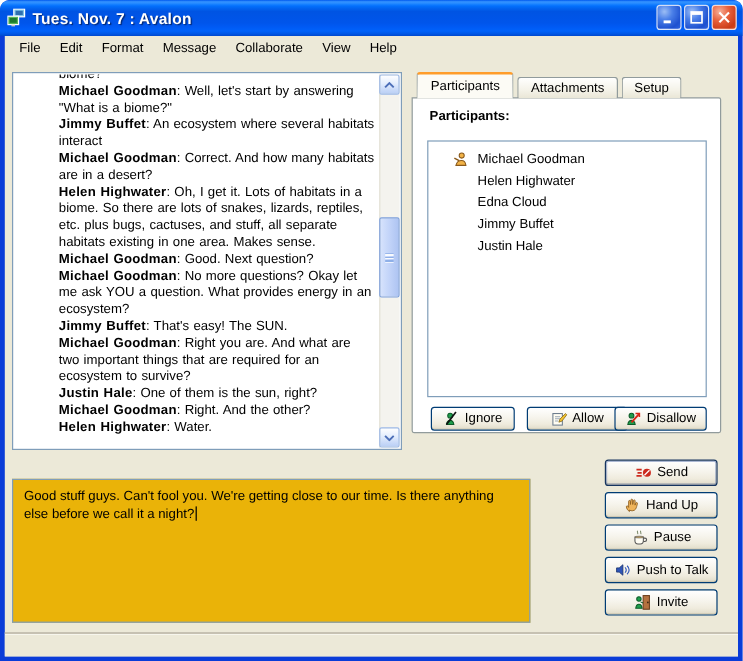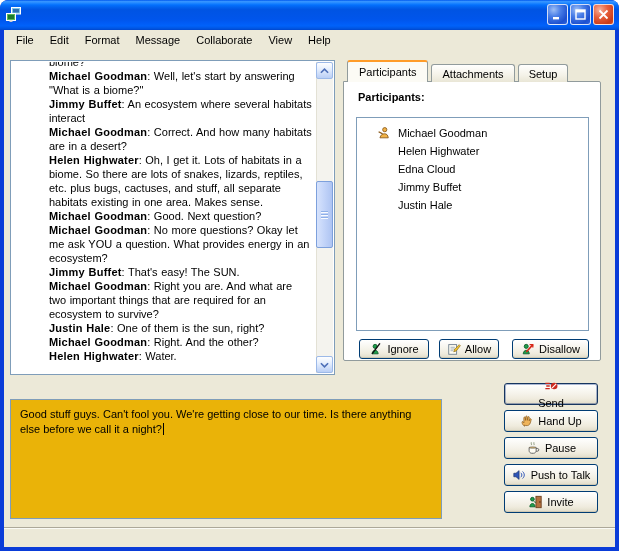--- a/index.html
+++ b/index.html
@@ -55,25 +55,25 @@
   .prow{display:flex;align-items:center;height:18px;padding-left:19px;font-size:11px;}
   .prow .slot{width:22px;display:flex;align-items:center;}
   
   .xp-btn{display:flex;align-items:center;justify-content:center;gap:4px;font-size:11px;
     font-family:"Liberation Sans",sans-serif;color:#000;cursor:default;
     background:linear-gradient(180deg,#FFFFFF 0%,#F6F4EC 45%,#EFEBDD 75%,#E0DBC8 100%);
     border:1px solid var(--button_border,#003C74);border-radius:3px;
     box-shadow:inset 0 -1px 0 #CFC9B4;}
   .modbtns .xp-btn{position:absolute;top:257px;height:20px;}
   .btn-ignore{left:15px;width:70px;}
-  .btn-allow{left:95px;width:60px;}
+  .btn-allow{left:95px;width:84px;}
   .btn-disallow{left:168px;width:77px;}
   .actions{position:absolute;left:500px;top:353px;width:94px;display:flex;flex-direction:column;gap:5px;}
   .actions .xp-btn{height:22px;width:94px;}
-  .actions .xp-btn.default{border:1px solid #16355F;box-shadow:inset 0 0 0 1px rgba(70,100,160,.45),inset 0 -1px 0 #CFC9B4;flex-direction:column;}
+  .actions .xp-btn.default{border:1px solid #16355F;box-shadow:inset 0 0 0 1px rgba(70,100,160,.45),inset 0 -1px 0 #CFC9B4;}
   
   .composer{position:absolute;left:6px;top:355px;width:432px;height:120px;background:#eab308;
     border:1px solid var(--textbox_border,#7F9DB9);padding:7px 9px;font-size:11px;line-height:15px;margin-top:14px;}
   .caret{display:inline-block;width:1px;height:12px;background:#000;vertical-align:-2px;margin-left:1px;}
   .statusbar{position:absolute;left:0;right:0;bottom:0;height:20px;background:#ECE9D8;
     border-top:1px solid #ACA899;box-shadow:inset 0 1px 0 #FAFAF4;}
   .ico{display:inline-flex;align-items:center;justify-content:center;}
 </style>
 </head>
 <body>
@@ -82,20 +82,21 @@
   <div class="titlebar">
     <span class="ico">
       <svg width="16" height="16" viewBox="0 0 16 16">
           <rect x="5.5" y="0.5" width="9" height="6.5" fill="#7EC4E8" stroke="#FFFFFF"></rect>
           <rect x="7" y="2" width="6" height="3.5" fill="#2F6FB0"></rect>
           <rect x="0.5" y="6.5" width="9" height="7" fill="#59B859" stroke="#FFFFFF"></rect>
           <rect x="2" y="8" width="6" height="4" fill="#1E7A2E"></rect>
           <rect x="3.5" y="13.5" width="3" height="1.5" fill="#C8C8C8"></rect>
         </svg>
     </span>
+    <span class="title">Tues. Nov. 7 : Avalon</span>
     <div class="win-controls">
       <div class="wbtn b-blue">
         <svg width="13" height="13" viewBox="0 0 13 13">
             <rect x="2" y="9" width="6" height="2.4" fill="#fff"></rect>
           </svg>
       </div>
       <div class="wbtn b-blue">
         <svg width="13" height="13" viewBox="0 0 13 13">
             <rect x="2" y="2" width="9" height="9" fill="none" stroke="#fff" stroke-width="1.4"></rect>
             <rect x="2" y="2" width="9" height="2.4" fill="#fff"></rect>

